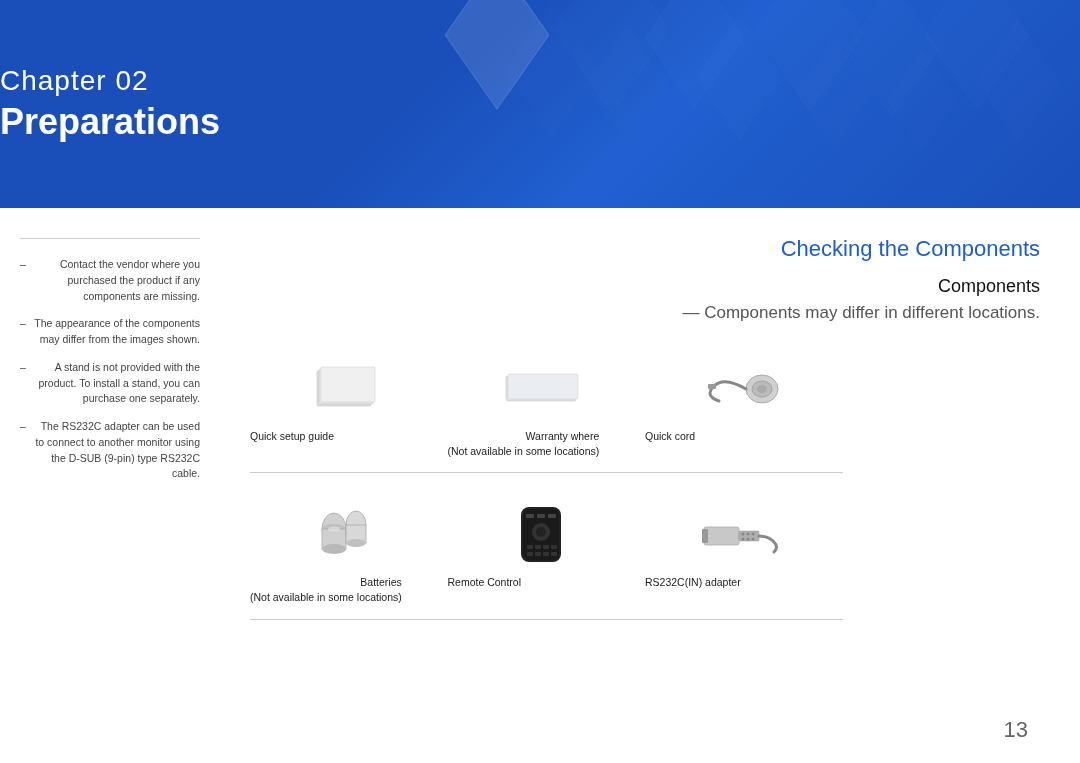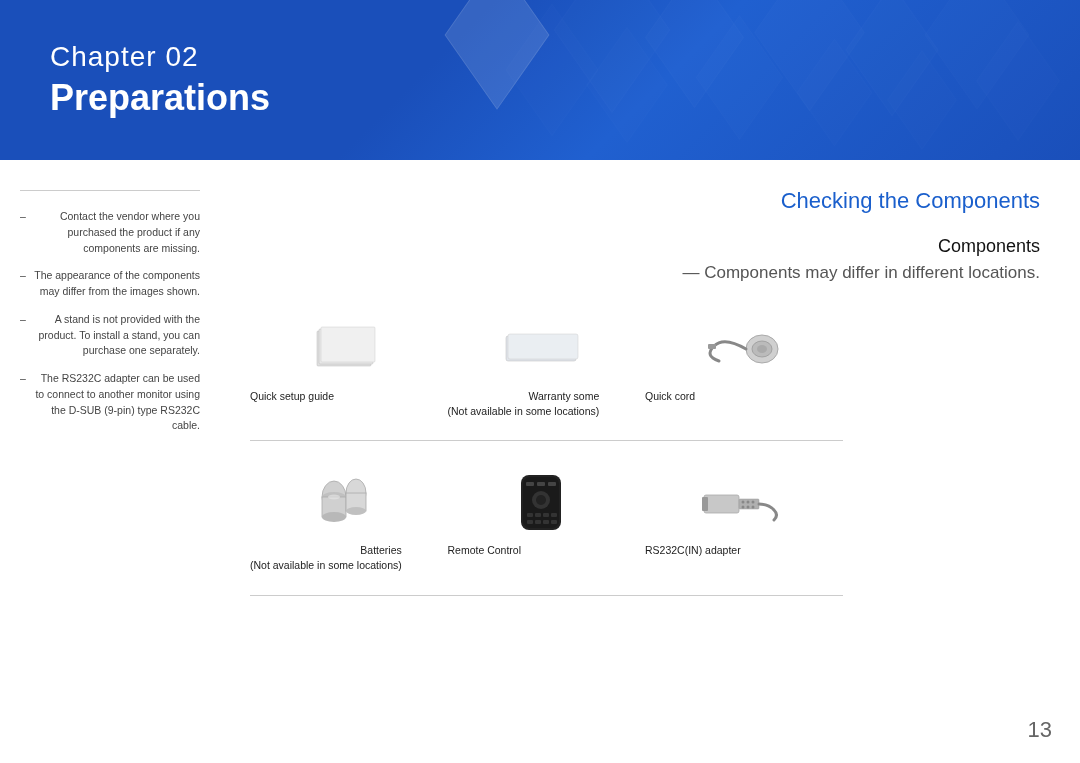--- a/index.html
+++ b/index.html
@@ -8,27 +8,26 @@
       height: 763px;
       font-family: 'Arial', sans-serif;
       background: #fff;
       overflow: hidden;
       position: relative;
     }
 
     
     .header {
       width: 100%;
-      height: 160px;
+      height: 208px;
       background: linear-gradient(135deg, #1a4fba 0%, #1a4fba 40%, #2060d0 60%, #1a4fba 100%);
       position: relative;
       overflow: hidden;
       display: flex;
       align-items: center;
-      padding-left: 50px;
     }
 
     .header-bg-shapes {
       position: absolute;
       top: 0; right: 0;
       width: 60%;
       height: 100%;
       overflow: hidden;
     }
 
@@ -102,21 +101,21 @@
     
     .main {
       flex: 1;
       padding: 28px 40px 20px 30px;
     }
 
     .section-title {
       font-size: 22px;
       color: #1a5fcc;
       font-weight: 400;
-      margin-bottom: 22px;
+      margin-bottom: 14px;
     }
 
     .components-heading {
       font-size: 18px;
       font-weight: 400;
       color: #111;
       margin-bottom: 6px;
     }
 
     .components-note {
@@ -133,21 +132,21 @@
     .components-grid {
       display: grid;
       grid-template-columns: repeat(4, 1fr);
       gap: 0;
     }
 
     .component-item {
       display: flex;
       flex-direction: column;
       align-items: flex-start;
-      padding: 10px 10px 16px 0;
+      padding: 10px 10px 8px 0;
       border-bottom: 1px solid #ccc;
       margin-bottom: 6px;
     }
 
     .component-icon {
       width: 100%;
       height: 70px;
       display: flex;
       align-items: center;
       justify-content: center;
@@ -158,21 +157,21 @@
       font-size: 10.5px;
       color: #222;
       line-height: 1.4;
       padding-bottom: 6px;
     }
 
     
     .page-number {
       position: absolute;
       bottom: 20px;
-      right: 28px;
+      right: 52px;
       font-size: 22px;
       color: #666;
       font-weight: 300;
     }
 
     
     .row2 {
       margin-top: 10px;
     }
 
@@ -235,21 +234,21 @@
 
       <div class="component-item">
         <div class="component-icon">
           <svg width="90" height="55" viewBox="0 0 90 55">
 
             <rect x="10" y="15" width="70" height="25" rx="2" fill="#e0e4ea" stroke="#bbb" stroke-width="0.5"></rect>
             <rect x="12" y="13" width="70" height="25" rx="2" fill="#eaeef2" stroke="#ccc" stroke-width="0.5"></rect>
           </svg>
         </div>
         <div class="component-label">
-          <span>Warranty some</span><br>
+          <span>Warranty where</span><br>
           <span>(Not available in some locations)</span>
         </div>
       </div>
 
 
       <div class="component-item">
         <div class="component-icon">
           <svg width="90" height="55" viewBox="0 0 90 55">
 
             <ellipse cx="68" cy="28" rx="16" ry="14" fill="#d0d0d0" stroke="#aaa" stroke-width="1"></ellipse>

